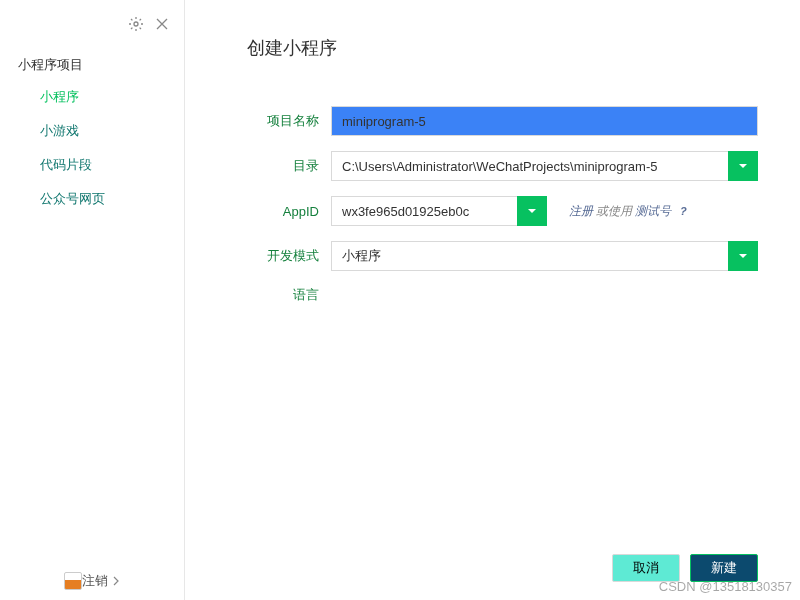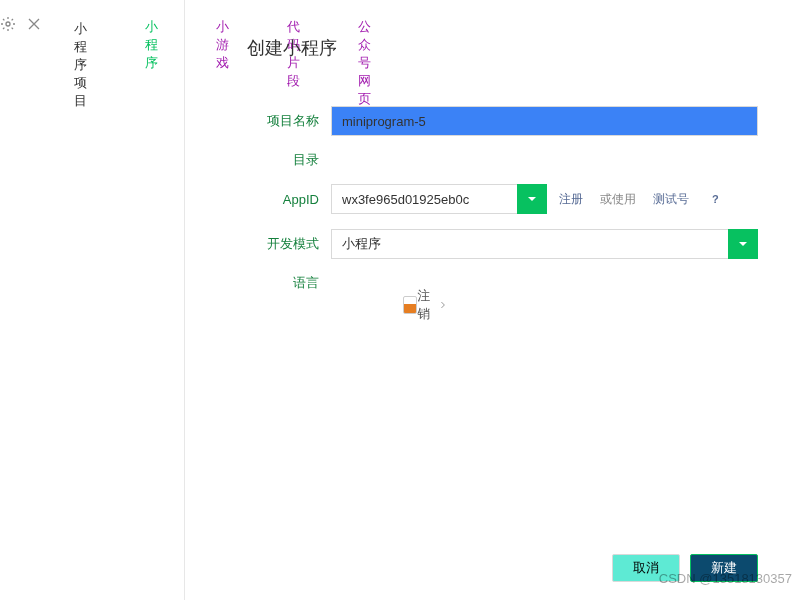--- a/index.html
+++ b/index.html
@@ -1,46 +1,46 @@
 <!DOCTYPE html>
 <html><head>
   <meta charset="utf-8">
   <style>
     * { margin: 0; padding: 0; box-sizing: border-box; }
     body { font-family: -apple-system, "PingFang SC", "Microsoft YaHei", sans-serif; font-size: 13px; color: #333; background: #fff; width: 800px; height: 600px; overflow: hidden; position: relative; }
     .container { display: flex; height: 100%; }
-    .sidebar { width: 185px; border-right: 1px solid #e7e7e7; display: flex; flex-direction: row; padding-top: 10px; }
+    .sidebar { width: 185px; border-right: 1px solid #e7e7e7; display: flex; flex-direction: column; padding-top: 10px; }
     .sidebar-header { display: flex; justify-content: flex-end; gap: 10px; padding: 6px 14px 14px 0; }
     .sidebar-header .icon { width: 16px; height: 16px; cursor: pointer; color: #888; }
     .sidebar-section-title { font-size: 13px; color: #333; padding: 10px 18px 6px; }
-    .sidebar-item { font-size: 13px; color: #a21caf; padding: 8px 18px 8px 40px; cursor: pointer; }
+    .sidebar-item { font-size: 13px; color: #0f766e; padding: 8px 18px 8px 40px; cursor: pointer; }
     .sidebar-item.active { color: #07c160; }
     .sidebar-spacer { flex: 1; }
-    .sidebar-footer { display: flex; justify-content: flex-start; align-items: center; padding: 10px 14px; }
+    .sidebar-footer { display: flex; justify-content: center; align-items: center; padding: 10px 14px; }
     .avatar { width: 18px; height: 18px; border: 1px solid #ccc; background: linear-gradient(#fff 45%, #e67e22 45%); border-radius: 2px; }
     .logout { color: #555; cursor: pointer; display: flex; align-items: center; gap: 4px; }
     .main { flex: 1; padding: 36px 42px 0 62px; display: flex; flex-direction: column; }
     .page-title { font-size: 18px; font-weight: 400; margin-bottom: 46px; }
     .form-row { display: flex; align-items: center; margin-bottom: 15px; }
     .form-label { width: 72px; text-align: right; font-size: 13px; color: #15803d; margin-right: 12px; flex-shrink: 0; }
     .form-input { flex: 1; height: 30px; border: 1px solid #d9d9d9; padding: 0 10px; font-size: 13px; color: #333; outline: none; background: #3b82f6; }
     .select-wrap { flex: 1; display: flex; }
     .select-input { flex: 1; height: 30px; border: 1px solid #d9d9d9; border-right: none; padding: 0 10px; font-size: 13px; display: flex; align-items: center; color: #333; }
     .select-btn { width: 30px; height: 30px; background: #07c160; display: flex; align-items: center; justify-content: center; cursor: pointer; }
     .select-btn svg { width: 10px; height: 10px; fill: #fff; }
-    .appid-extra { display: flex; align-items: center; font-size: 12px; margin-left: 12px; gap: 17px; }
+    .appid-extra { display: flex; align-items: center; font-size: 12px; margin-left: 22px; gap: 3px; font-style: italic; }
     .link-blue { color: #576b95; cursor: pointer; }
     .txt-gray { color: #888; }
     .help-icon { color: #576b95; font-weight: bold; margin-left: 6px; cursor: pointer; font-size: 11px; }
     .appid-row .select-wrap { flex: 0 0 216px; }
     .main-spacer { flex: 1; }
     .footer-bar { display: flex; justify-content: flex-end; gap: 10px; padding: 14px 0 18px; }
     .btn { height: 28px; padding: 0 20px; border: 1px solid #d9d9d9; background: #5eead4; font-size: 13px; cursor: pointer; border-radius: 2px; display: flex; align-items: center; }
     .btn.primary { background: #0c4a6e; border-color: #07c160; color: #fff; }
-    .watermark { position: absolute; right: 8px; bottom: 14px; color: rgba(0,0,0,0.35); font-size: 13px; font-family: Arial, sans-serif; pointer-events: none; }
+    .watermark { position: absolute; right: 8px; bottom: 6px; color: rgba(0,0,0,0.35); font-size: 13px; font-family: Arial, sans-serif; pointer-events: none; }
   </style>
 </head>
 <body>
 
 <div class="container">
   <aside class="sidebar">
     <div class="sidebar-header">
       <span class="icon">
         <svg viewBox="0 0 16 16" fill="none" stroke="currentColor" stroke-width="1.3">
             <circle cx="8" cy="8" r="2"></circle>
@@ -77,20 +77,28 @@
   <main class="main">
     <h1 class="page-title">创建小程序</h1>
 
     <div class="form-row">
       <label class="form-label">项目名称</label>
       <input class="form-input" value="miniprogram-5" style="">
     </div>
 
     <div class="form-row">
       <label class="form-label">目录</label>
+      <div class="select-wrap">
+        <div class="select-input">C:\Users\Administrator\WeChatProjects\miniprogram-5</div>
+        <div class="select-btn">
+          <svg viewBox="0 0 10 10">
+              <path d="M1 3l4 4 4-4"></path>
+            </svg>
+        </div>
+      </div>
     </div>
 
     <div class="form-row appid-row">
       <label class="form-label">AppID</label>
       <div class="select-wrap">
         <div class="select-input">wx3fe965d01925eb0c</div>
         <div class="select-btn">
           <svg viewBox="0 0 10 10">
               <path d="M1 3l4 4 4-4"></path>
             </svg>

